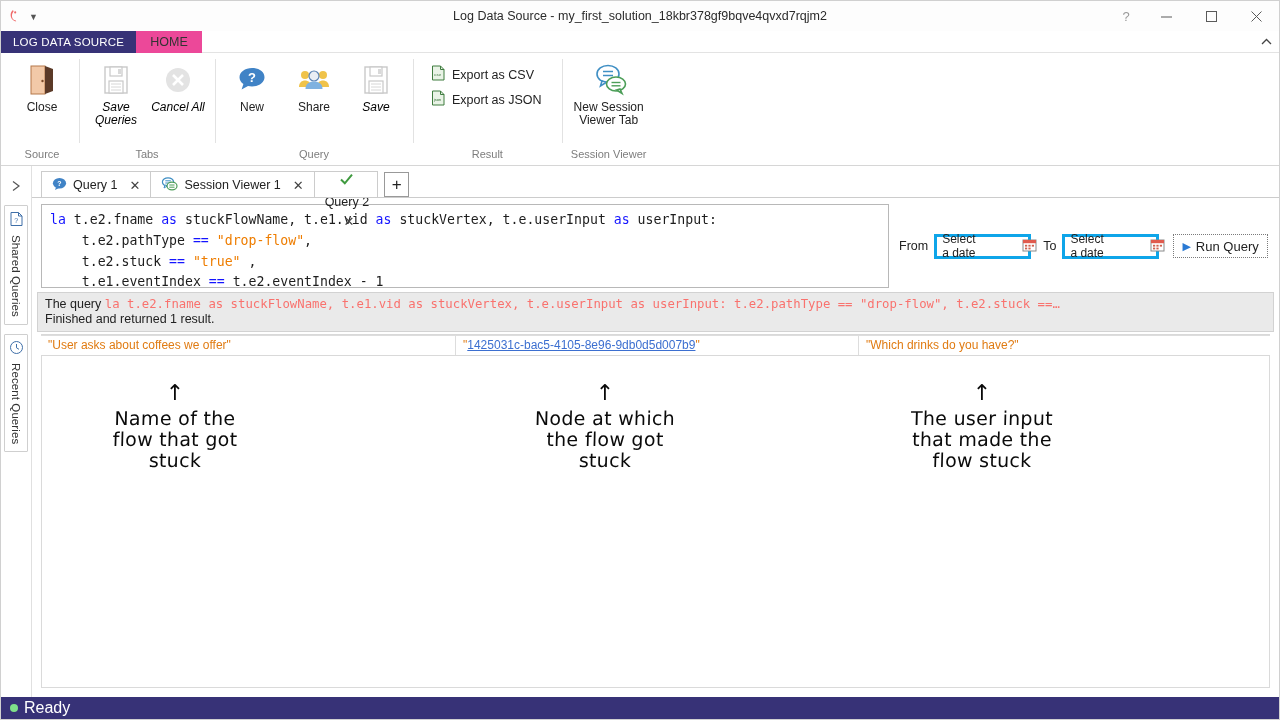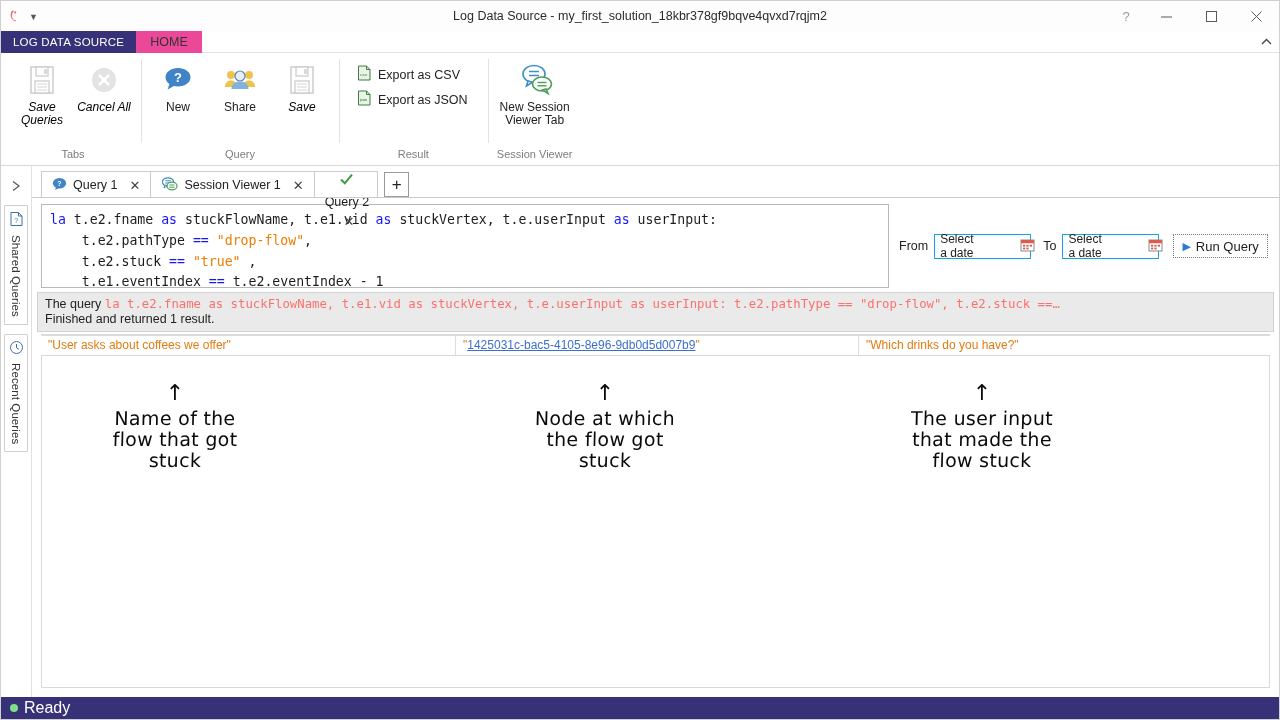--- a/index.html
+++ b/index.html
@@ -217,21 +217,21 @@
     flex: 1;
     display: flex; align-items: center;
     height: 84px;
     padding-left: 10px;
     gap: 6px;
   }
   .dlabel { font-size: 12.5px; color: #222; }
   .datebox {
     display: flex; align-items: center;
     height: 25px; width: 97px;
-    border: 1px solid #0ea5e9;
+    border: 3px solid #0ea5e9;
     background: #ffffff;
     padding: 0 3px 0 5px;
     font-size: 12px; color: #222; gap: 46px;
   }
   .datebox .ph { flex: 1; }
   .runbtn {
     display: flex; align-items: center; gap: 5px;
     height: 24px;
     padding: 0 8px;
     border: 1px dotted #7a7a7a;
@@ -359,20 +359,35 @@
     <div class="rt-fill"></div>
     <div style="width:26px;display:flex;align-items:center;justify-content:center;" class="rt-under">
       <svg width="13" height="9" viewBox="0 0 13 9">
           <path d="M2 7 L6.5 2.5 L11 7" stroke="#444" stroke-width="1.3" fill="none"></path>
         </svg>
     </div>
   </div>
 
   <div class="ribbon">
 
+    <div class="rgroup">
+      <div class="rg-items">
+        <div class="bigbtn">
+          <span class="ico">
+            <svg width="32" height="34" viewBox="0 0 32 34">
+              <rect x="5" y="3" width="14" height="28" fill="#f2c9a8" stroke="#b5794a" stroke-width="1"></rect>
+              <path d="M19 3 L27 6 L27 28 L19 31 Z" fill="#5b3a28"></path>
+              <circle cx="16.5" cy="18" r="1.2" fill="#7a4a2a"></circle>
+            </svg>
+          </span>
+          <span class="lbl">Close</span>
+        </div>
+      </div>
+      <div class="rg-label">Source</div>
+    </div>
 
     <div class="rgroup">
       <div class="rg-items">
         <div class="bigbtn dim">
           <span class="ico">
             <svg width="30" height="32" viewBox="0 0 30 32">
               <rect x="4" y="3" width="22" height="26" fill="#ffffff" stroke="#c9c9c9" stroke-width="1.4"></rect>
               <rect x="9" y="3" width="12" height="9" fill="#ffffff" stroke="#c9c9c9" stroke-width="1.2"></rect>
               <rect x="17" y="5" width="3" height="5" fill="#d9d9d9"></rect>
               <rect x="8" y="17" width="14" height="12" fill="#ffffff" stroke="#c9c9c9" stroke-width="1.2"></rect>

